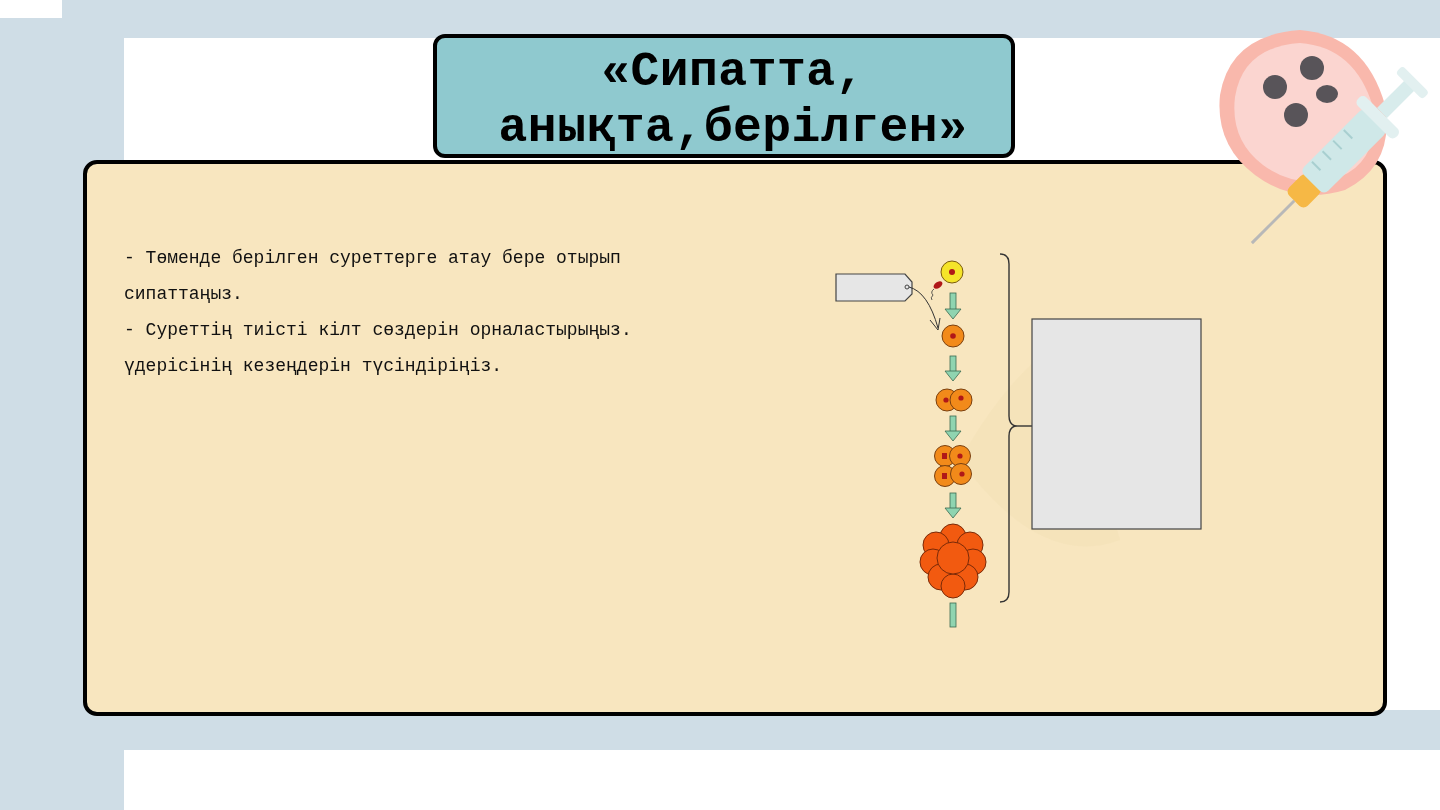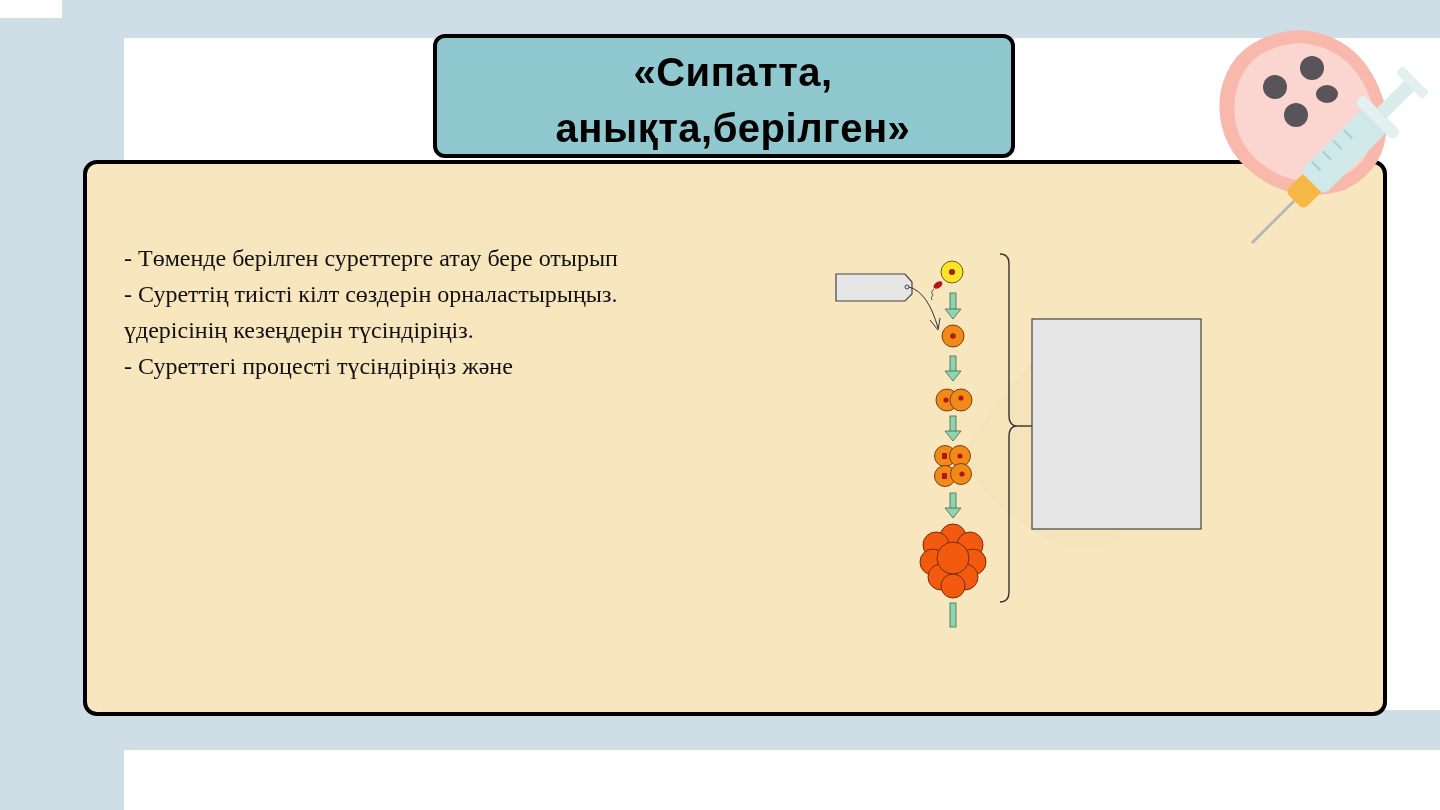--- a/index.html
+++ b/index.html
@@ -19,29 +19,29 @@
     box-sizing: border-box;
   }
 
   .title-box {
     position: absolute; left: 433px; top: 34px; width: 582px; height: 124px;
     background: #8fc9cf; border: 4px solid #000; border-radius: 12px;
     box-sizing: border-box; z-index: 3;
   }
   .title-text {
     position: absolute; left: 433px; top: 44px; width: 600px;
-    text-align: center; font-family: Liberation Sans, sans-serif;
-    font-weight: bold; font-size: 40px; line-height: 56px; color: #000;
+    text-align: center; font-family: Liberation Mono, monospace;
+    font-weight: bold; font-size: 48px; line-height: 56px; color: #000;
     z-index: 4; letter-spacing: 0.5px;
   }
   .title-text span { display: block; }
 
   .instructions {
     position: absolute; left: 124px; top: 240px; width: 600px;
-    font-family: Liberation Serif, serif; font-size: 24px; line-height: 36px;
+    font-family: Liberation Mono, monospace; font-size: 18px; line-height: 36px;
     color: #111; z-index: 2;
   }
   .instructions p { margin: 0; }
 
   .diagram { position: absolute; left: 820px; top: 240px; width: 400px; height: 400px; z-index: 2; }
 
   .virus-illustration { position: absolute; left: 1205px; top: 25px; width: 235px; height: 225px; z-index: 5; }
 </style>
 </head>
 <body>
@@ -53,23 +53,23 @@
 <div class="content-card"></div>
 
 <div class="title-box"></div>
 <div class="title-text">
   <span>«Сипатта,</span>
   <span>анықта,берілген»</span>
 </div>
 
 <div class="instructions">
   <p>- Төменде берілген суреттерге атау бере отырып</p>
+  <p>сипаттаңыз.</p>
   <p>- Суреттің тиісті кілт сөздерін орналастырыңыз.</p>
   <p>үдерісінің кезеңдерін түсіндіріңіз.</p>
-  <p>- Суреттегі процесті түсіндіріңіз және</p>
 </div>
 
 <svg class="diagram" viewBox="0 0 400 400" width="400" height="400">
 
   <g opacity="0.18">
     <path d="M140 220 Q230 60 340 80 Q260 160 300 300 Q220 330 140 220 Z" fill="#e8d6a8"></path>
   </g>
 
   <g>
     <path d="M16 34 L85 34 L92 42 L92 54 L85 61 L16 61 Z" fill="#e6e6e6" stroke="#444" stroke-width="1.2"></path>

